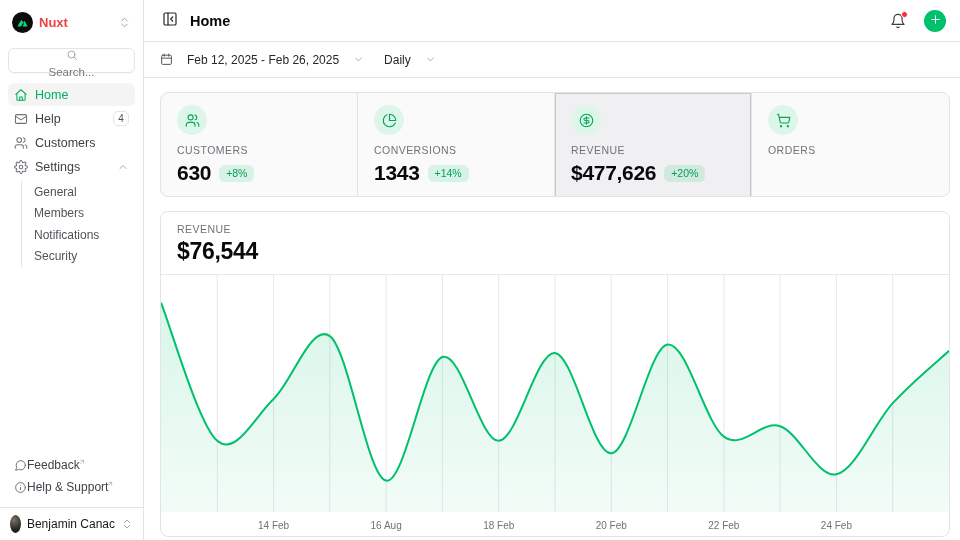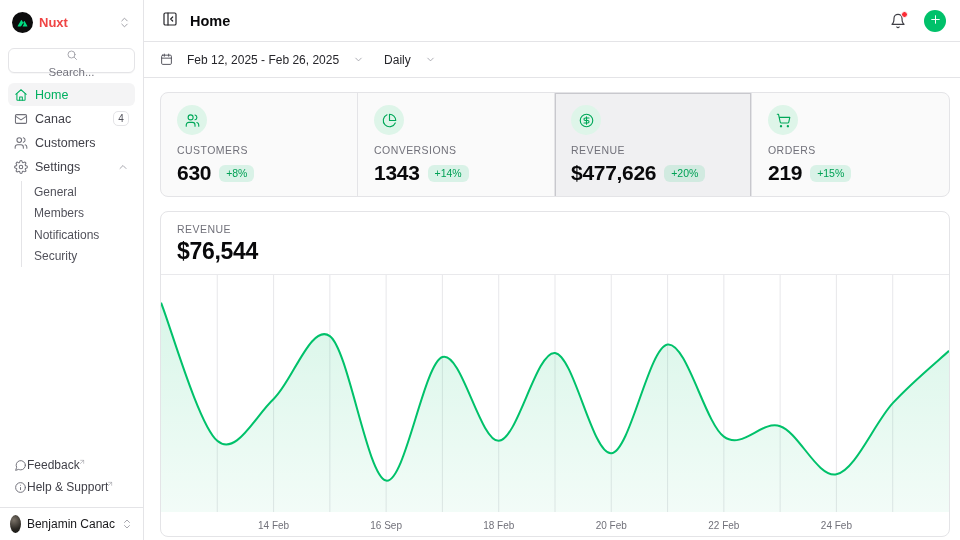--- a/index.html
+++ b/index.html
@@ -144,21 +144,21 @@
         </span>
         <span>Home</span>
       </div>
       <div class="nav-item">
         <span class="ic">
           <svg class="lucide" width="14" height="14" viewBox="0 0 24 24">
               <rect x="2.5" y="4.5" width="19" height="15" rx="2"></rect>
               <path d="m3 7.5 9 6 9-6"></path>
             </svg>
         </span>
-        <span>Canac</span>
+        <span>Help</span>
         <span class="count-badge">4</span>
       </div>
       <div class="nav-item">
         <span class="ic">
           <svg class="lucide" width="14" height="14" viewBox="0 0 24 24">
               <path d="M16 21v-2a4 4 0 0 0-4-4H6a4 4 0 0 0-4 4v2"></path>
               <circle cx="9" cy="7" r="4"></circle>
               <path d="M22 21v-2a4 4 0 0 0-3-3.87"></path>
               <path d="M16 3.13a4 4 0 0 1 0 7.75"></path>
             </svg>
@@ -338,24 +338,20 @@
         </div>
         <div class="stat">
           <span class="stat-icon">
             <svg class="lucide" width="15" height="15" viewBox="0 0 24 24">
                 <circle cx="8" cy="21" r="1"></circle>
                 <circle cx="19" cy="21" r="1"></circle>
                 <path d="M2.05 2.05h2l2.66 12.42a2 2 0 0 0 2 1.58h9.78a2 2 0 0 0 1.95-1.57l1.65-7.43H5.12"></path>
               </svg>
           </span>
           <div class="stat-label">ORDERS</div>
-          <div class="stat-value-row">
-            <span class="stat-value">219</span>
-            <span class="delta-badge">+15%</span>
-          </div>
         </div>
       </section>
 
       <section class="chart-card">
         <div class="chart-header">
           <div class="chart-label">REVENUE</div>
           <div class="chart-total">$76,544</div>
         </div>
         <div class="plot">
           <svg id="rev-chart" class="plot-svg" viewBox="0 0 790 240" preserveAspectRatio="none">
@@ -378,21 +374,21 @@
                 <line x1="564.3" y1="0" x2="564.3" y2="240" vector-effect="non-scaling-stroke"></line>
                 <line x1="620.7" y1="0" x2="620.7" y2="240" vector-effect="non-scaling-stroke"></line>
                 <line x1="677.1" y1="0" x2="677.1" y2="240" vector-effect="non-scaling-stroke"></line>
                 <line x1="733.6" y1="0" x2="733.6" y2="240" vector-effect="non-scaling-stroke"></line>
               </g>
      <path d="M 0.0,28.0 C 9.4,51.3 37.6,151.7 56.4,167.9 C 75.2,184.2 94.0,143.2 112.9,125.5 C 131.7,107.9 150.5,48.1 169.3,61.9 C 188.1,75.7 206.9,204.7 225.7,208.2 C 244.5,211.7 263.3,89.8 282.1,83.1 C 301.0,76.4 319.8,168.6 338.6,167.9 C 357.4,167.2 376.2,76.8 395.0,78.9 C 413.8,81.0 432.6,182.1 451.4,180.6 C 470.2,179.2 489.0,73.2 507.9,70.4 C 526.7,67.6 545.5,149.9 564.3,163.7 C 583.1,177.5 601.9,146.7 620.7,153.1 C 639.5,159.4 658.3,205.7 677.1,201.8 C 696.0,198.0 714.8,150.6 733.6,129.8 C 752.4,108.9 780.6,85.6 790.0,76.8 L 790,240 L 0,240 Z" fill="url(#gA)"></path>
      <path d="M 0.0,28.0 C 9.4,51.3 37.6,151.7 56.4,167.9 C 75.2,184.2 94.0,143.2 112.9,125.5 C 131.7,107.9 150.5,48.1 169.3,61.9 C 188.1,75.7 206.9,204.7 225.7,208.2 C 244.5,211.7 263.3,89.8 282.1,83.1 C 301.0,76.4 319.8,168.6 338.6,167.9 C 357.4,167.2 376.2,76.8 395.0,78.9 C 413.8,81.0 432.6,182.1 451.4,180.6 C 470.2,179.2 489.0,73.2 507.9,70.4 C 526.7,67.6 545.5,149.9 564.3,163.7 C 583.1,177.5 601.9,146.7 620.7,153.1 C 639.5,159.4 658.3,205.7 677.1,201.8 C 696.0,198.0 714.8,150.6 733.6,129.8 C 752.4,108.9 780.6,85.6 790.0,76.8" fill="none" stroke="#00C16A" stroke-width="2" vector-effect="non-scaling-stroke"></path>
             </svg>
           <div class="ticks">
               <span style="left: 14.2857%;">14 Feb</span>
-              <span style="left: 28.5714%;">16 Sep</span>
+              <span style="left: 28.5714%;">16 Aug</span>
               <span style="left: 42.8571%;">18 Feb</span>
               <span style="left: 57.1429%;">20 Feb</span>
               <span style="left: 71.4286%;">22 Feb</span>
               <span style="left: 85.7143%;">24 Feb</span>
             </div>
         </div>
       </section>
 
     </div>
   </main>

